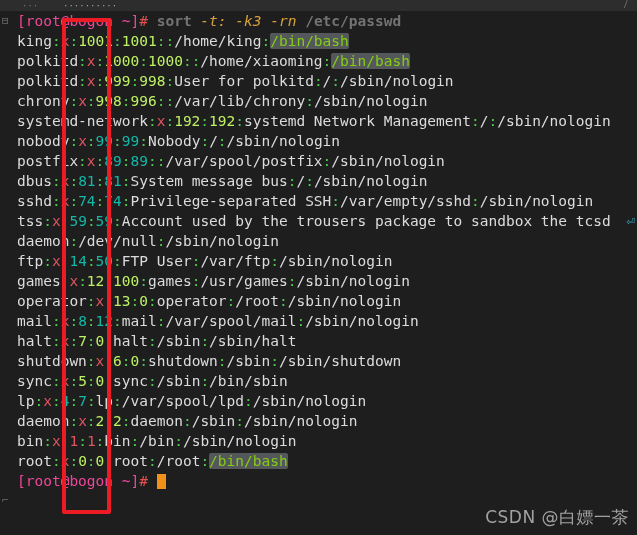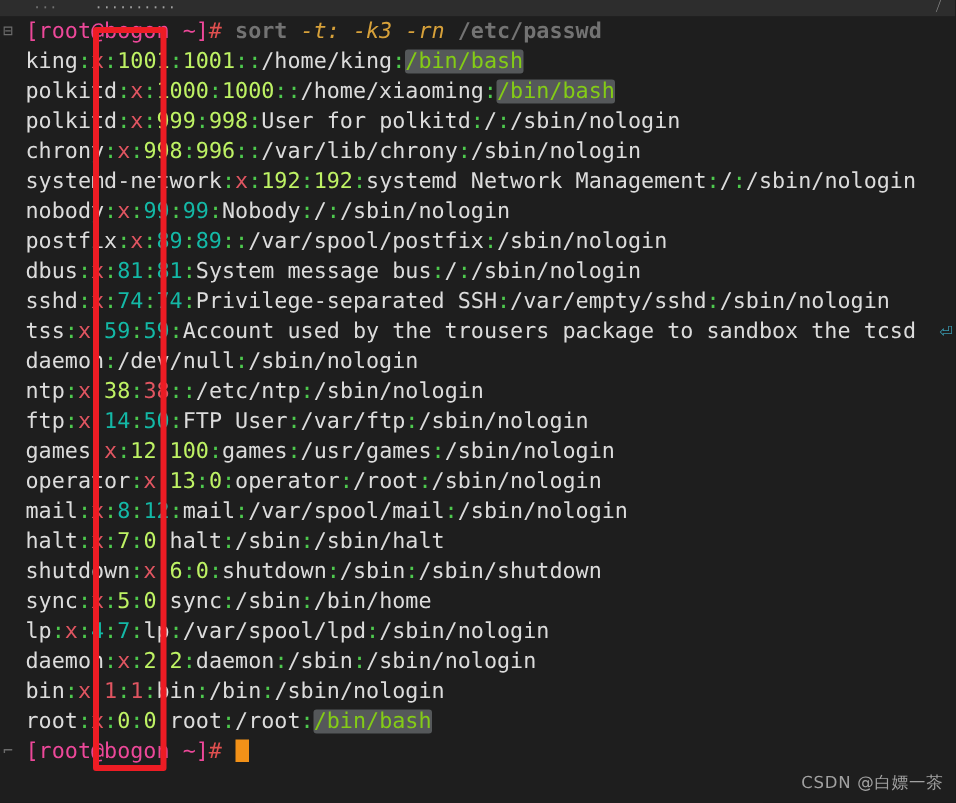--- a/index.html
+++ b/index.html
@@ -118,21 +118,21 @@
     pointer-events: none;
     border-radius: 2px;
   }
 
   
   #watermark {
     position: absolute;
     right: 8px;
     bottom: 6px;
     font-family: "DejaVu Sans", "Liberation Sans", sans-serif;
-    font-size: 11px;
+    font-size: 17px;
     color: #a9a9a9;
     letter-spacing: .5px;
     opacity: .95;
   }
 </style>
 </head>
 <body>
 
 <div id="screen">
 
@@ -153,28 +153,27 @@
         <div class="line"><span class="w">polkitd</span><span class="sep">:</span><span class="x">x</span><span class="sep">:</span><span class="num">1000</span><span class="sep">:</span><span class="num">1000</span><span class="sep">:</span><span class="sep">:</span><span class="w">/home/xiaoming</span><span class="sep">:</span><span class="w hl">/bin/bash</span></div>
         <div class="line"><span class="w">polkitd</span><span class="sep">:</span><span class="x">x</span><span class="sep">:</span><span class="num">999</span><span class="sep">:</span><span class="num">998</span><span class="sep">:</span><span class="w">User for polkitd</span><span class="sep">:</span><span class="w">/</span><span class="sep">:</span><span class="w">/sbin/nologin</span></div>
         <div class="line"><span class="w">chrony</span><span class="sep">:</span><span class="x">x</span><span class="sep">:</span><span class="num">998</span><span class="sep">:</span><span class="num">996</span><span class="sep">:</span><span class="sep">:</span><span class="w">/var/lib/chrony</span><span class="sep">:</span><span class="w">/sbin/nologin</span></div>
         <div class="line"><span class="w">systemd-network</span><span class="sep">:</span><span class="x">x</span><span class="sep">:</span><span class="num">192</span><span class="sep">:</span><span class="num">192</span><span class="sep">:</span><span class="w">systemd Network Management</span><span class="sep">:</span><span class="w">/</span><span class="sep">:</span><span class="w">/sbin/nologin</span></div>
         <div class="line"><span class="w">nobody</span><span class="sep">:</span><span class="x">x</span><span class="sep">:</span><span class="numg">99</span><span class="sep">:</span><span class="numg">99</span><span class="sep">:</span><span class="w">Nobody</span><span class="sep">:</span><span class="w">/</span><span class="sep">:</span><span class="w">/sbin/nologin</span></div>
         <div class="line"><span class="w">postfix</span><span class="sep">:</span><span class="x">x</span><span class="sep">:</span><span class="numg">89</span><span class="sep">:</span><span class="numg">89</span><span class="sep">:</span><span class="sep">:</span><span class="w">/var/spool/postfix</span><span class="sep">:</span><span class="w">/sbin/nologin</span></div>
         <div class="line"><span class="w">dbus</span><span class="sep">:</span><span class="x">x</span><span class="sep">:</span><span class="numg">81</span><span class="sep">:</span><span class="numg">81</span><span class="sep">:</span><span class="w">System message bus</span><span class="sep">:</span><span class="w">/</span><span class="sep">:</span><span class="w">/sbin/nologin</span></div>
         <div class="line"><span class="w">sshd</span><span class="sep">:</span><span class="x">x</span><span class="sep">:</span><span class="numg">74</span><span class="sep">:</span><span class="numg">74</span><span class="sep">:</span><span class="w">Privilege-separated SSH</span><span class="sep">:</span><span class="w">/var/empty/sshd</span><span class="sep">:</span><span class="w">/sbin/nologin</span></div>
         <div class="line"><span class="w">tss</span><span class="sep">:</span><span class="x">x</span><span class="sep">:</span><span class="numg">59</span><span class="sep">:</span><span class="numg">59</span><span class="sep">:</span><span class="w">Account used by the trousers package to sandbox the tcsd</span><span class="wrapmark" style="position: absolute; right: 2px;">⏎</span></div>
         <div class="line cont"><span class="w">daemon</span><span class="sep">:</span><span class="w">/dev/null</span><span class="sep">:</span><span class="w">/sbin/nologin</span></div>
-        <div class="line"><span class="w">ntp</span><span class="sep">:</span><span class="x">x</span><span class="sep">:</span><span class="num">38</span><span class="sep">:</span><span class="numr">38</span><span class="sep">:</span><span class="sep">:</span><span class="w">/etc/ntp</span><span class="sep">:</span><span class="w">/sbin/nologin</span></div>
         <div class="line"><span class="w">ftp</span><span class="sep">:</span><span class="x">x</span><span class="sep">:</span><span class="numg">14</span><span class="sep">:</span><span class="numg">50</span><span class="sep">:</span><span class="w">FTP User</span><span class="sep">:</span><span class="w">/var/ftp</span><span class="sep">:</span><span class="w">/sbin/nologin</span></div>
         <div class="line"><span class="w">games</span><span class="sep">:</span><span class="x">x</span><span class="sep">:</span><span class="num">12</span><span class="sep">:</span><span class="num">100</span><span class="sep">:</span><span class="w">games</span><span class="sep">:</span><span class="w">/usr/games</span><span class="sep">:</span><span class="w">/sbin/nologin</span></div>
         <div class="line"><span class="w">operator</span><span class="sep">:</span><span class="x">x</span><span class="sep">:</span><span class="num">13</span><span class="sep">:</span><span class="num">0</span><span class="sep">:</span><span class="w">operator</span><span class="sep">:</span><span class="w">/root</span><span class="sep">:</span><span class="w">/sbin/nologin</span></div>
         <div class="line"><span class="w">mail</span><span class="sep">:</span><span class="x">x</span><span class="sep">:</span><span class="numg">8</span><span class="sep">:</span><span class="numg">12</span><span class="sep">:</span><span class="w">mail</span><span class="sep">:</span><span class="w">/var/spool/mail</span><span class="sep">:</span><span class="w">/sbin/nologin</span></div>
         <div class="line"><span class="w">halt</span><span class="sep">:</span><span class="x">x</span><span class="sep">:</span><span class="num">7</span><span class="sep">:</span><span class="num">0</span><span class="sep">:</span><span class="w">halt</span><span class="sep">:</span><span class="w">/sbin</span><span class="sep">:</span><span class="w">/sbin/halt</span></div>
         <div class="line"><span class="w">shutdown</span><span class="sep">:</span><span class="x">x</span><span class="sep">:</span><span class="num">6</span><span class="sep">:</span><span class="num">0</span><span class="sep">:</span><span class="w">shutdown</span><span class="sep">:</span><span class="w">/sbin</span><span class="sep">:</span><span class="w">/sbin/shutdown</span></div>
-        <div class="line"><span class="w">sync</span><span class="sep">:</span><span class="x">x</span><span class="sep">:</span><span class="num">5</span><span class="sep">:</span><span class="num">0</span><span class="sep">:</span><span class="w">sync</span><span class="sep">:</span><span class="w">/sbin</span><span class="sep">:</span><span class="w">/bin/home</span></div>
+        <div class="line"><span class="w">sync</span><span class="sep">:</span><span class="x">x</span><span class="sep">:</span><span class="num">5</span><span class="sep">:</span><span class="num">0</span><span class="sep">:</span><span class="w">sync</span><span class="sep">:</span><span class="w">/sbin</span><span class="sep">:</span><span class="w">/bin/sbin</span></div>
         <div class="line"><span class="w">lp</span><span class="sep">:</span><span class="x">x</span><span class="sep">:</span><span class="numg">4</span><span class="sep">:</span><span class="numg">7</span><span class="sep">:</span><span class="w">lp</span><span class="sep">:</span><span class="w">/var/spool/lpd</span><span class="sep">:</span><span class="w">/sbin/nologin</span></div>
         <div class="line"><span class="w">daemon</span><span class="sep">:</span><span class="x">x</span><span class="sep">:</span><span class="num">2</span><span class="sep">:</span><span class="num">2</span><span class="sep">:</span><span class="w">daemon</span><span class="sep">:</span><span class="w">/sbin</span><span class="sep">:</span><span class="w">/sbin/nologin</span></div>
         <div class="line"><span class="w">bin</span><span class="sep">:</span><span class="x">x</span><span class="sep">:</span><span class="numr">1</span><span class="sep">:</span><span class="numr">1</span><span class="sep">:</span><span class="w">bin</span><span class="sep">:</span><span class="w">/bin</span><span class="sep">:</span><span class="w">/sbin/nologin</span></div>
         <div class="line"><span class="w">root</span><span class="sep">:</span><span class="x">x</span><span class="sep">:</span><span class="num">0</span><span class="sep">:</span><span class="num">0</span><span class="sep">:</span><span class="w">root</span><span class="sep">:</span><span class="w">/root</span><span class="sep">:</span><span class="w hl">/bin/bash</span></div>
         <div class="line"><span class="prompt-user">[root@bogon ~]</span><span class="hash">#</span><span class="w"> </span><span class="cursor"></span></div>
       </div>
   </div>
 
   <div id="annot-rect"></div>
 

